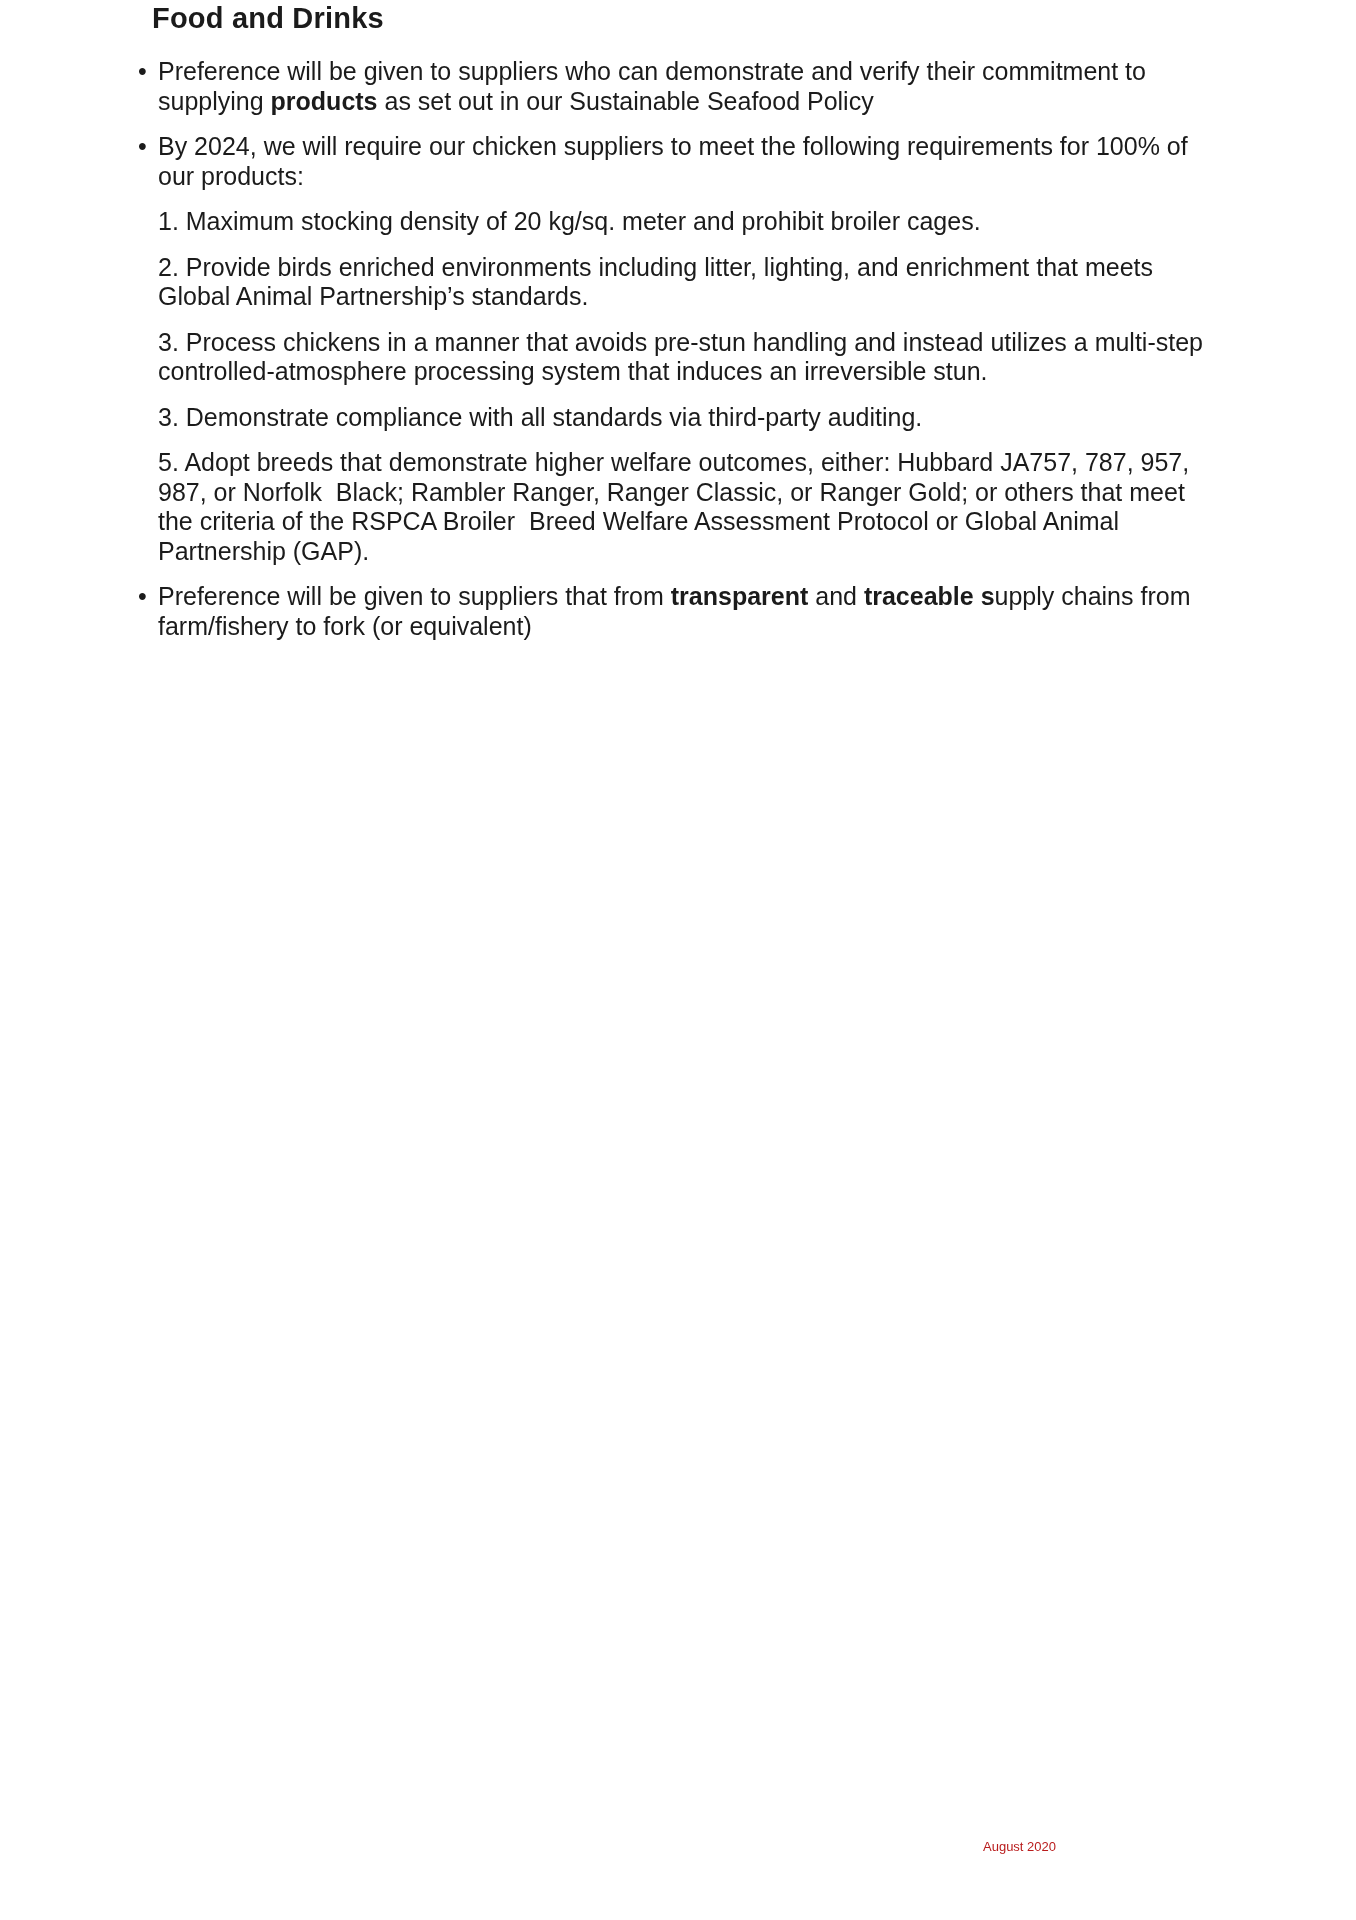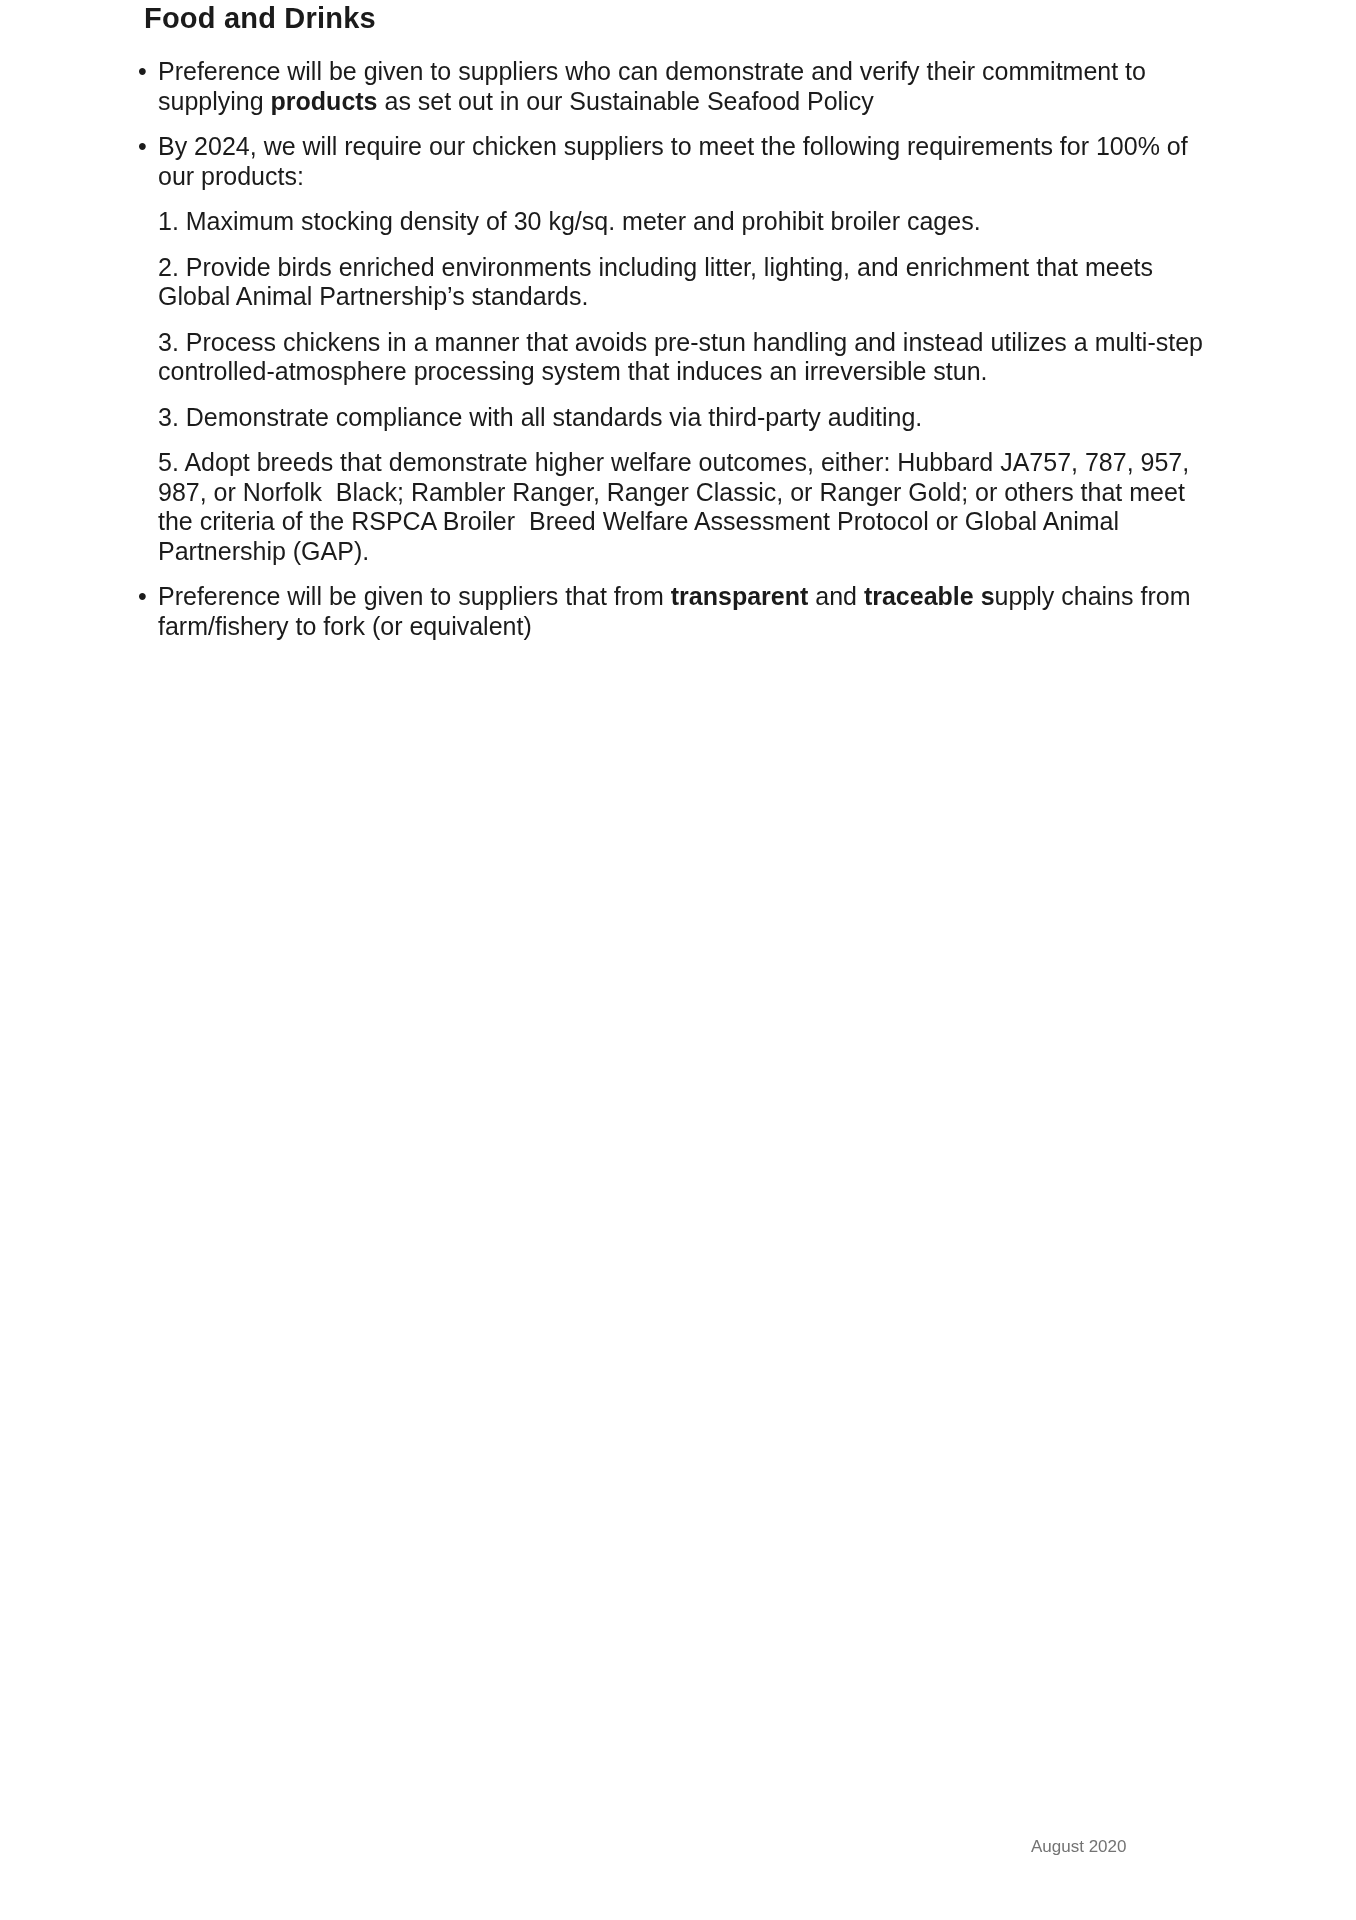--- a/index.html
+++ b/index.html
@@ -15,21 +15,21 @@
     box-sizing: border-box;
     padding: 2px 0 0 140px;
     overflow: hidden;
     font-family: "Liberation Sans", "DejaVu Sans", sans-serif;
     color: #1b1b1b;
   }
   .title {
     font-size: 29px;
     line-height: 32px;
     font-weight: 700;
-    margin: 0 0 23px 4px;
+    margin: 0 0 23px 12px;
     letter-spacing: 0.2px;
   }
   .para {
     position: relative;
     width: 1050px;
     font-size: 25px;
     line-height: 29.5px;
     margin: 0 0 16px 18px;
   }
   .para .ptext {
@@ -38,36 +38,36 @@
   .para .marker {
     position: absolute;
     left: -20px;
     top: 0;
   }
   .b {
     font-weight: 700;
   }
   .footer {
     position: absolute;
-    left: 1031px;
+    left: 983px;
     top: 1835px;
-    font-size: 17px;
+    font-size: 13px;
     line-height: 23px;
-    color: #737373;
+    color: #b91c1c;
   }
 </style>
 </head>
 <body>
 
 <div class="page">
   <h1 class="title">Food and Drinks</h1>
   <div id="doc-body">
       <div class="para bullet"><span class="marker">•</span><span class="ptext"><span>Preference will be given to suppliers who can demonstrate and verify their commitment to supplying </span><span class="b">products</span><span> as set out in our Sustainable Seafood Policy</span></span></div>
       <div class="para bullet"><span class="marker">•</span><span class="ptext"><span>By 2024, we will require our chicken suppliers to meet the following requirements for 100% of our products:</span></span></div>
-      <div class="para indented"><span class="ptext"><span>1. Maximum stocking density of 30 kg/sq. meter and prohibit broiler cages.</span></span></div>
+      <div class="para indented"><span class="ptext"><span>1. Maximum stocking density of 20 kg/sq. meter and prohibit broiler cages.</span></span></div>
       <div class="para indented"><span class="ptext"><span>2. Provide birds enriched environments including litter, lighting, and enrichment that meets Global Animal Partnership’s standards.</span></span></div>
       <div class="para indented"><span class="ptext"><span>3. Process chickens in a manner that avoids pre-stun handling and instead utilizes a multi-step controlled-atmosphere processing system that induces an irreversible stun.</span></span></div>
       <div class="para indented"><span class="ptext"><span>3. Demonstrate compliance with all standards via third-party auditing.</span></span></div>
       <div class="para indented"><span class="ptext"><span>5. Adopt breeds that demonstrate higher welfare outcomes, either: Hubbard JA757, 787, 957, 987, or Norfolk  Black; Rambler Ranger, Ranger Classic, or Ranger Gold; or others that meet the criteria of the RSPCA Broiler  Breed Welfare Assessment Protocol or Global Animal Partnership (GAP).</span></span></div>
       <div class="para bullet"><span class="marker">•</span><span class="ptext"><span>Preference will be given to suppliers that from </span><span class="b">transparent</span><span> and </span><span class="b">traceable s</span><span>upply chains from farm/fishery to fork (or equivalent)</span></span></div>
     </div>
   <div class="footer">August 2020</div>
 </div>
 
 </body></html>

